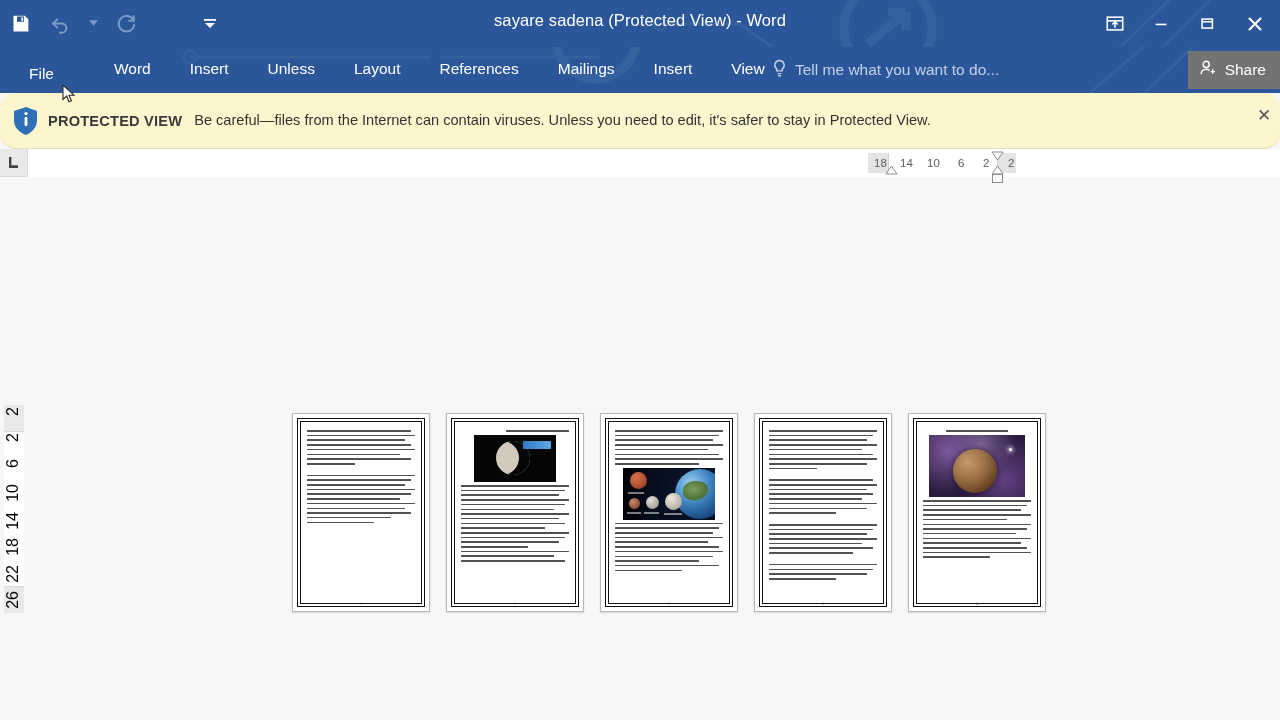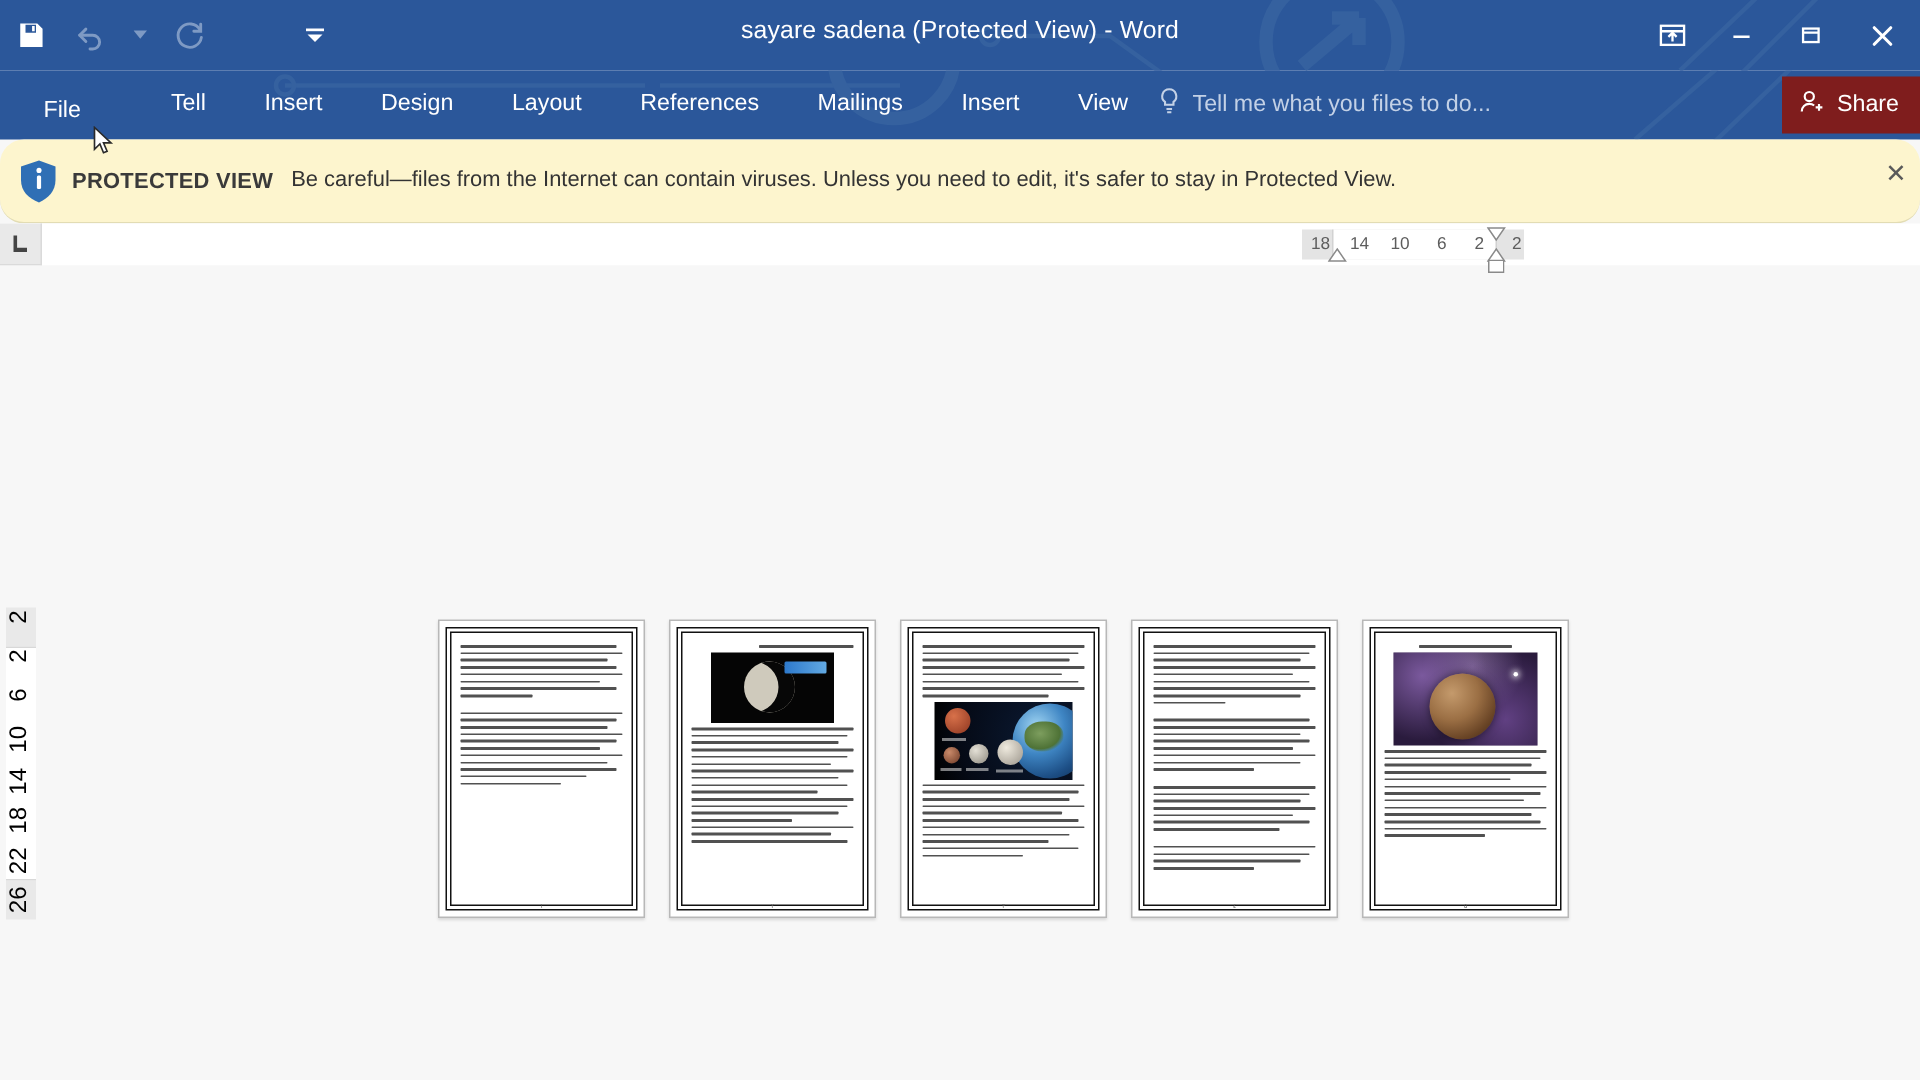--- a/index.html
+++ b/index.html
@@ -68,21 +68,21 @@
   .tab.file { margin-left: 14px; margin-right: 30px; margin-top: 10px; }
   .tellme {
     position: absolute; left: 772px; top: 0; height: 46px;
     display: flex; align-items: center; gap: 8px; z-index: 3;
   }
   .tellme .txt { color: #c3d1e6; font-size: 15.5px; }
   .share {
     position: absolute; right: 0; top: 4px;
     height: 38px; padding: 0 14px 0 10px;
     display: flex; align-items: center; gap: 7px;
-    background: #7f1d1d; color: #fff; font-size: 15.5px;
+    background: #737373; color: #fff; font-size: 15.5px;
     z-index: 3;
   }
 
   
   .pvbar {
     position: relative;
     height: 56px;
     background: #fdf5ce;
     border-bottom: 1px solid #e2dcb4;
     display: flex; align-items: center; border-radius: 16px;
@@ -337,38 +337,38 @@
       <circle cx="190" cy="10" r="6"></circle>
       <path d="M440 10 H600"></path>
       <path d="M1090 46 L1150 -6"></path>
       <path d="M1130 60 L1205 -12"></path>
     </g>
     <circle cx="596" cy="-8" r="40" fill="none" stroke="#35619f" stroke-width="9"></circle>
   </svg>
 
   <div class="tabs">
     <div class="tab file">File</div>
-    <div class="tab">Tell</div>
+    <div class="tab">Word</div>
     <div class="tab">Insert</div>
-    <div class="tab">Design</div>
+    <div class="tab">Unless</div>
     <div class="tab">Layout</div>
     <div class="tab">References</div>
     <div class="tab">Mailings</div>
     <div class="tab">Insert</div>
     <div class="tab">View</div>
   </div>
 
   <div class="tellme">
     <span>
       <svg width="15" height="19" viewBox="0 0 16 20" fill="none" stroke="#c3d1e6" stroke-width="1.5">
         <path d="M8 1.5a5 5 0 0 0-3 9v2h6v-2a5 5 0 0 0-3-9z"></path>
         <path d="M6 15.5h4M6.5 17.8h3"></path>
       </svg>
     </span>
-    <span class="txt">Tell me what you files to do...</span>
+    <span class="txt">Tell me what you want to do...</span>
   </div>
 
   <div class="share">
     <span>
       <svg width="20" height="18" viewBox="0 0 22 20" fill="none" stroke="#fff" stroke-width="1.6">
         <circle cx="9" cy="6" r="3.4"></circle>
         <path d="M3.4 17c0-3.4 2.5-5.6 5.6-5.6 1.4 0 2.6.4 3.6 1.2"></path>
         <path d="M16.2 11.5v5M13.7 14h5"></path>
       </svg>
     </span>

